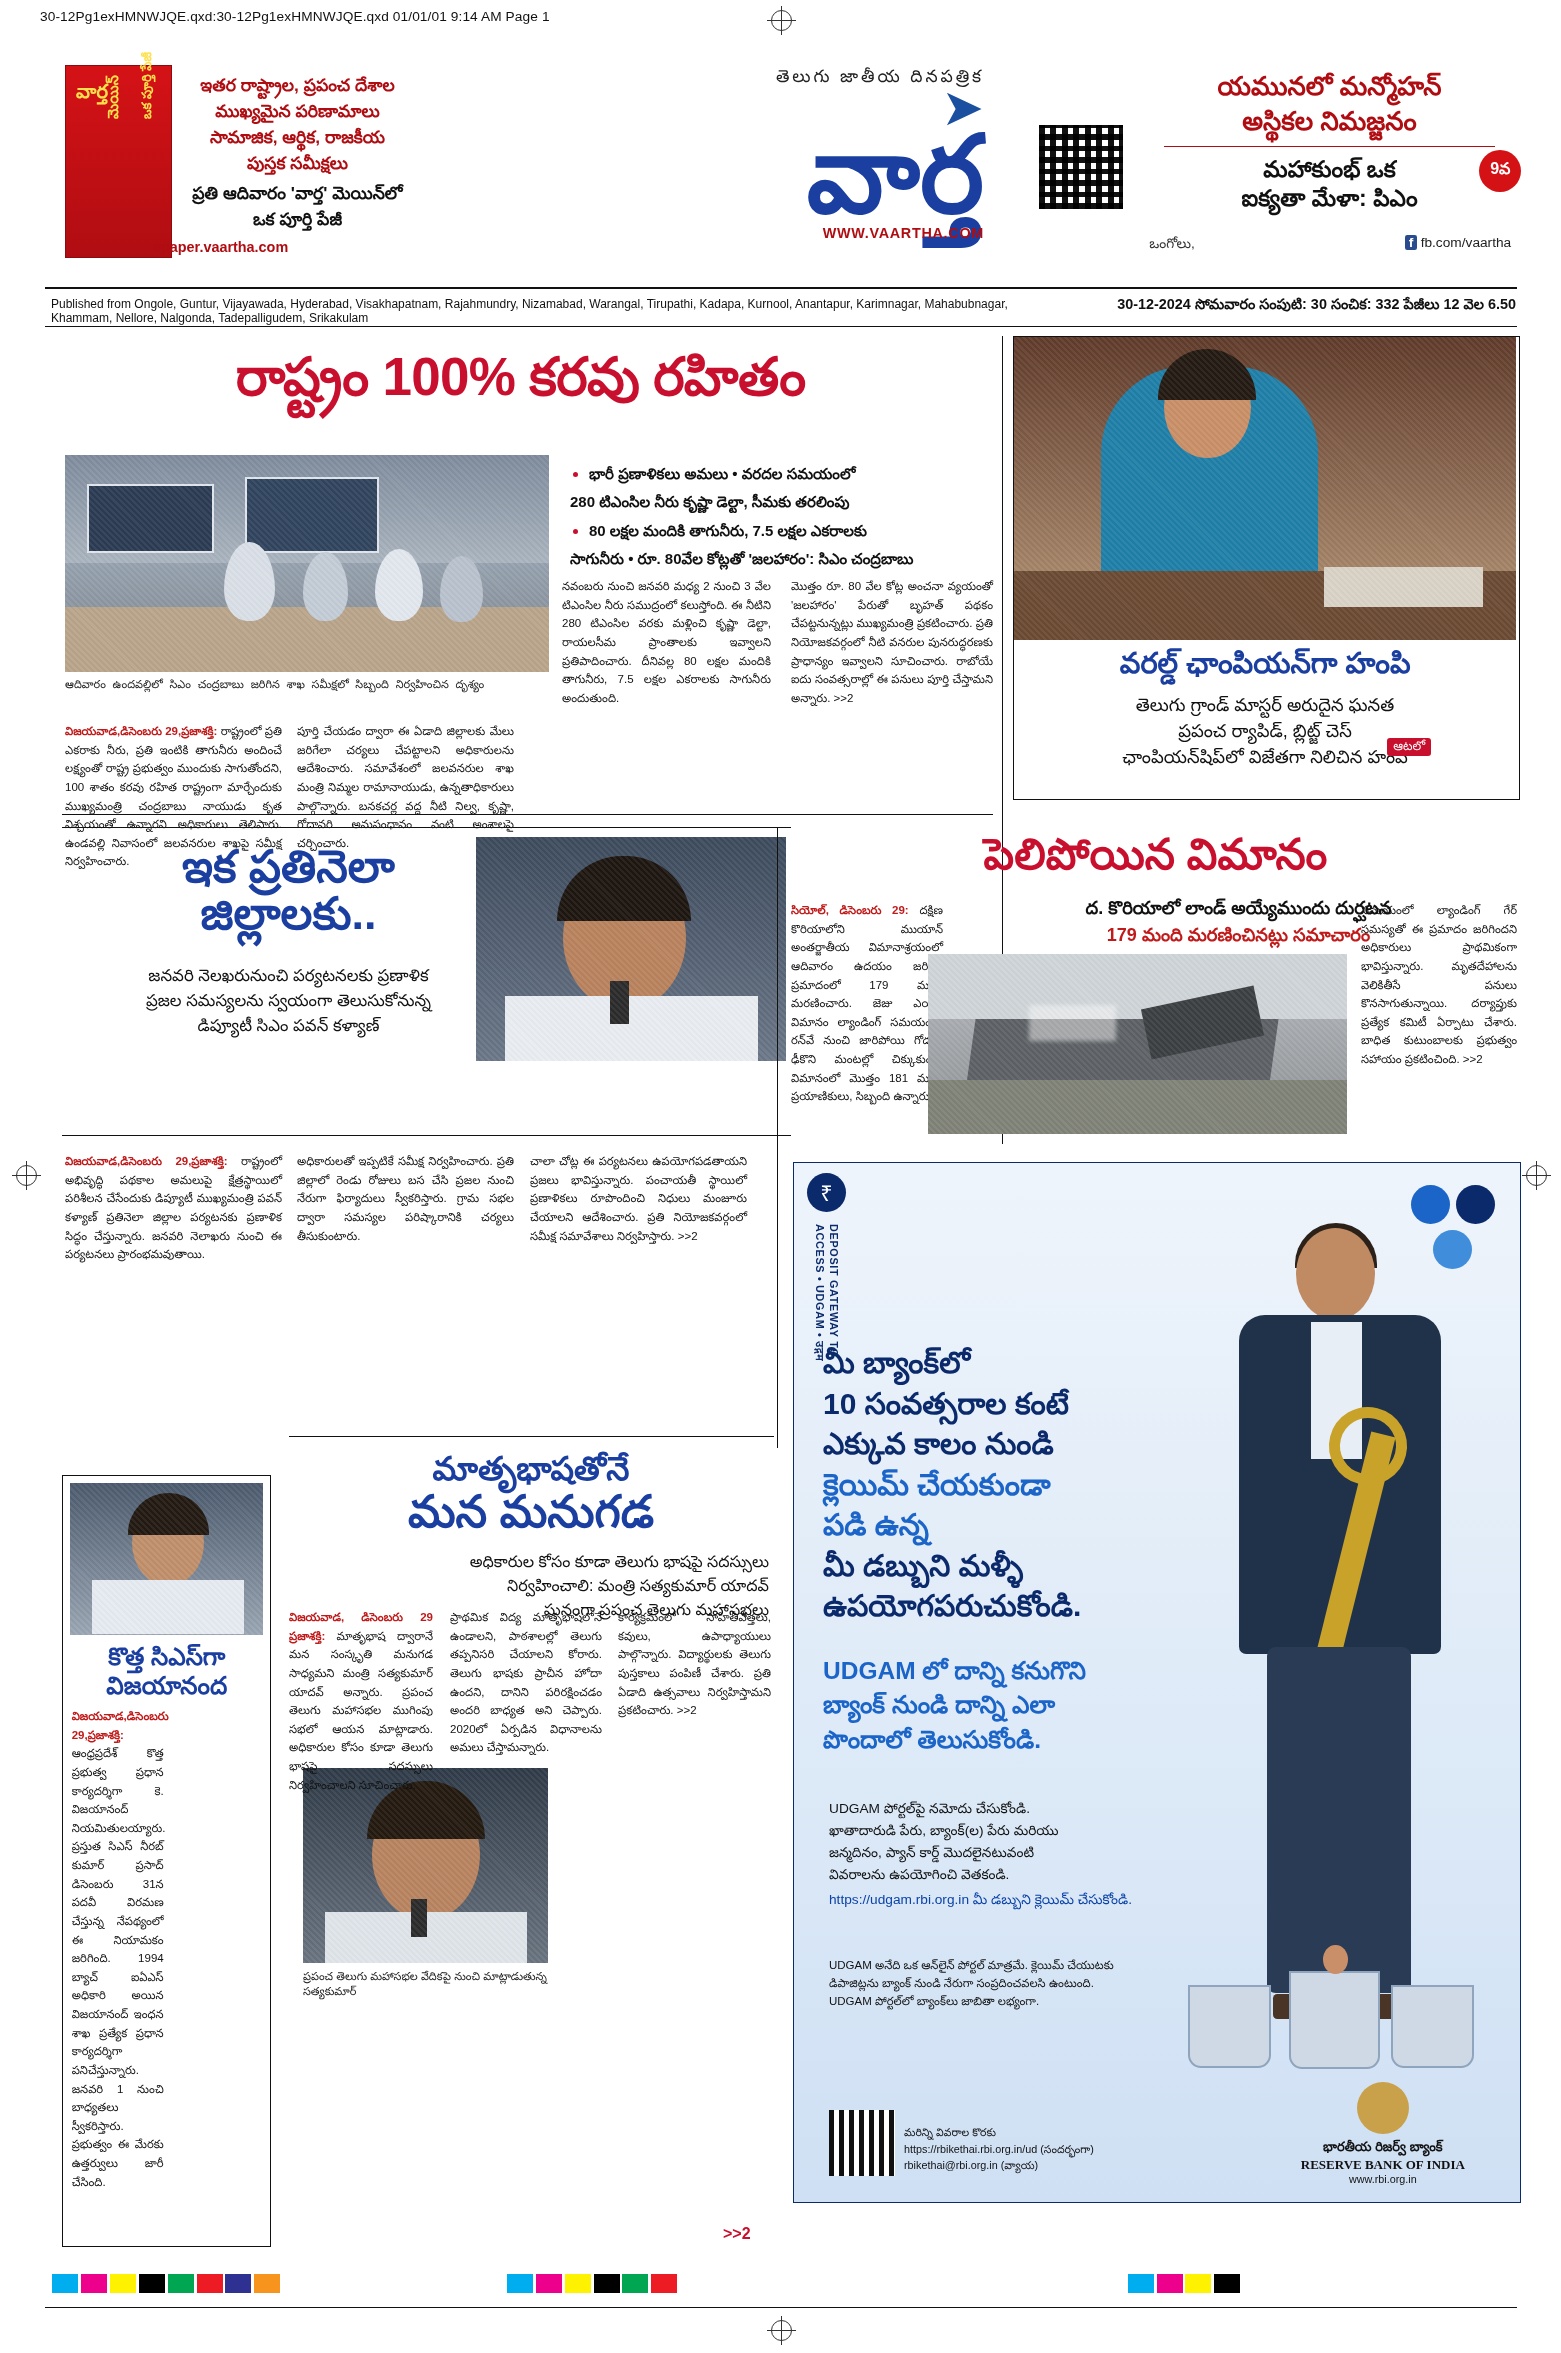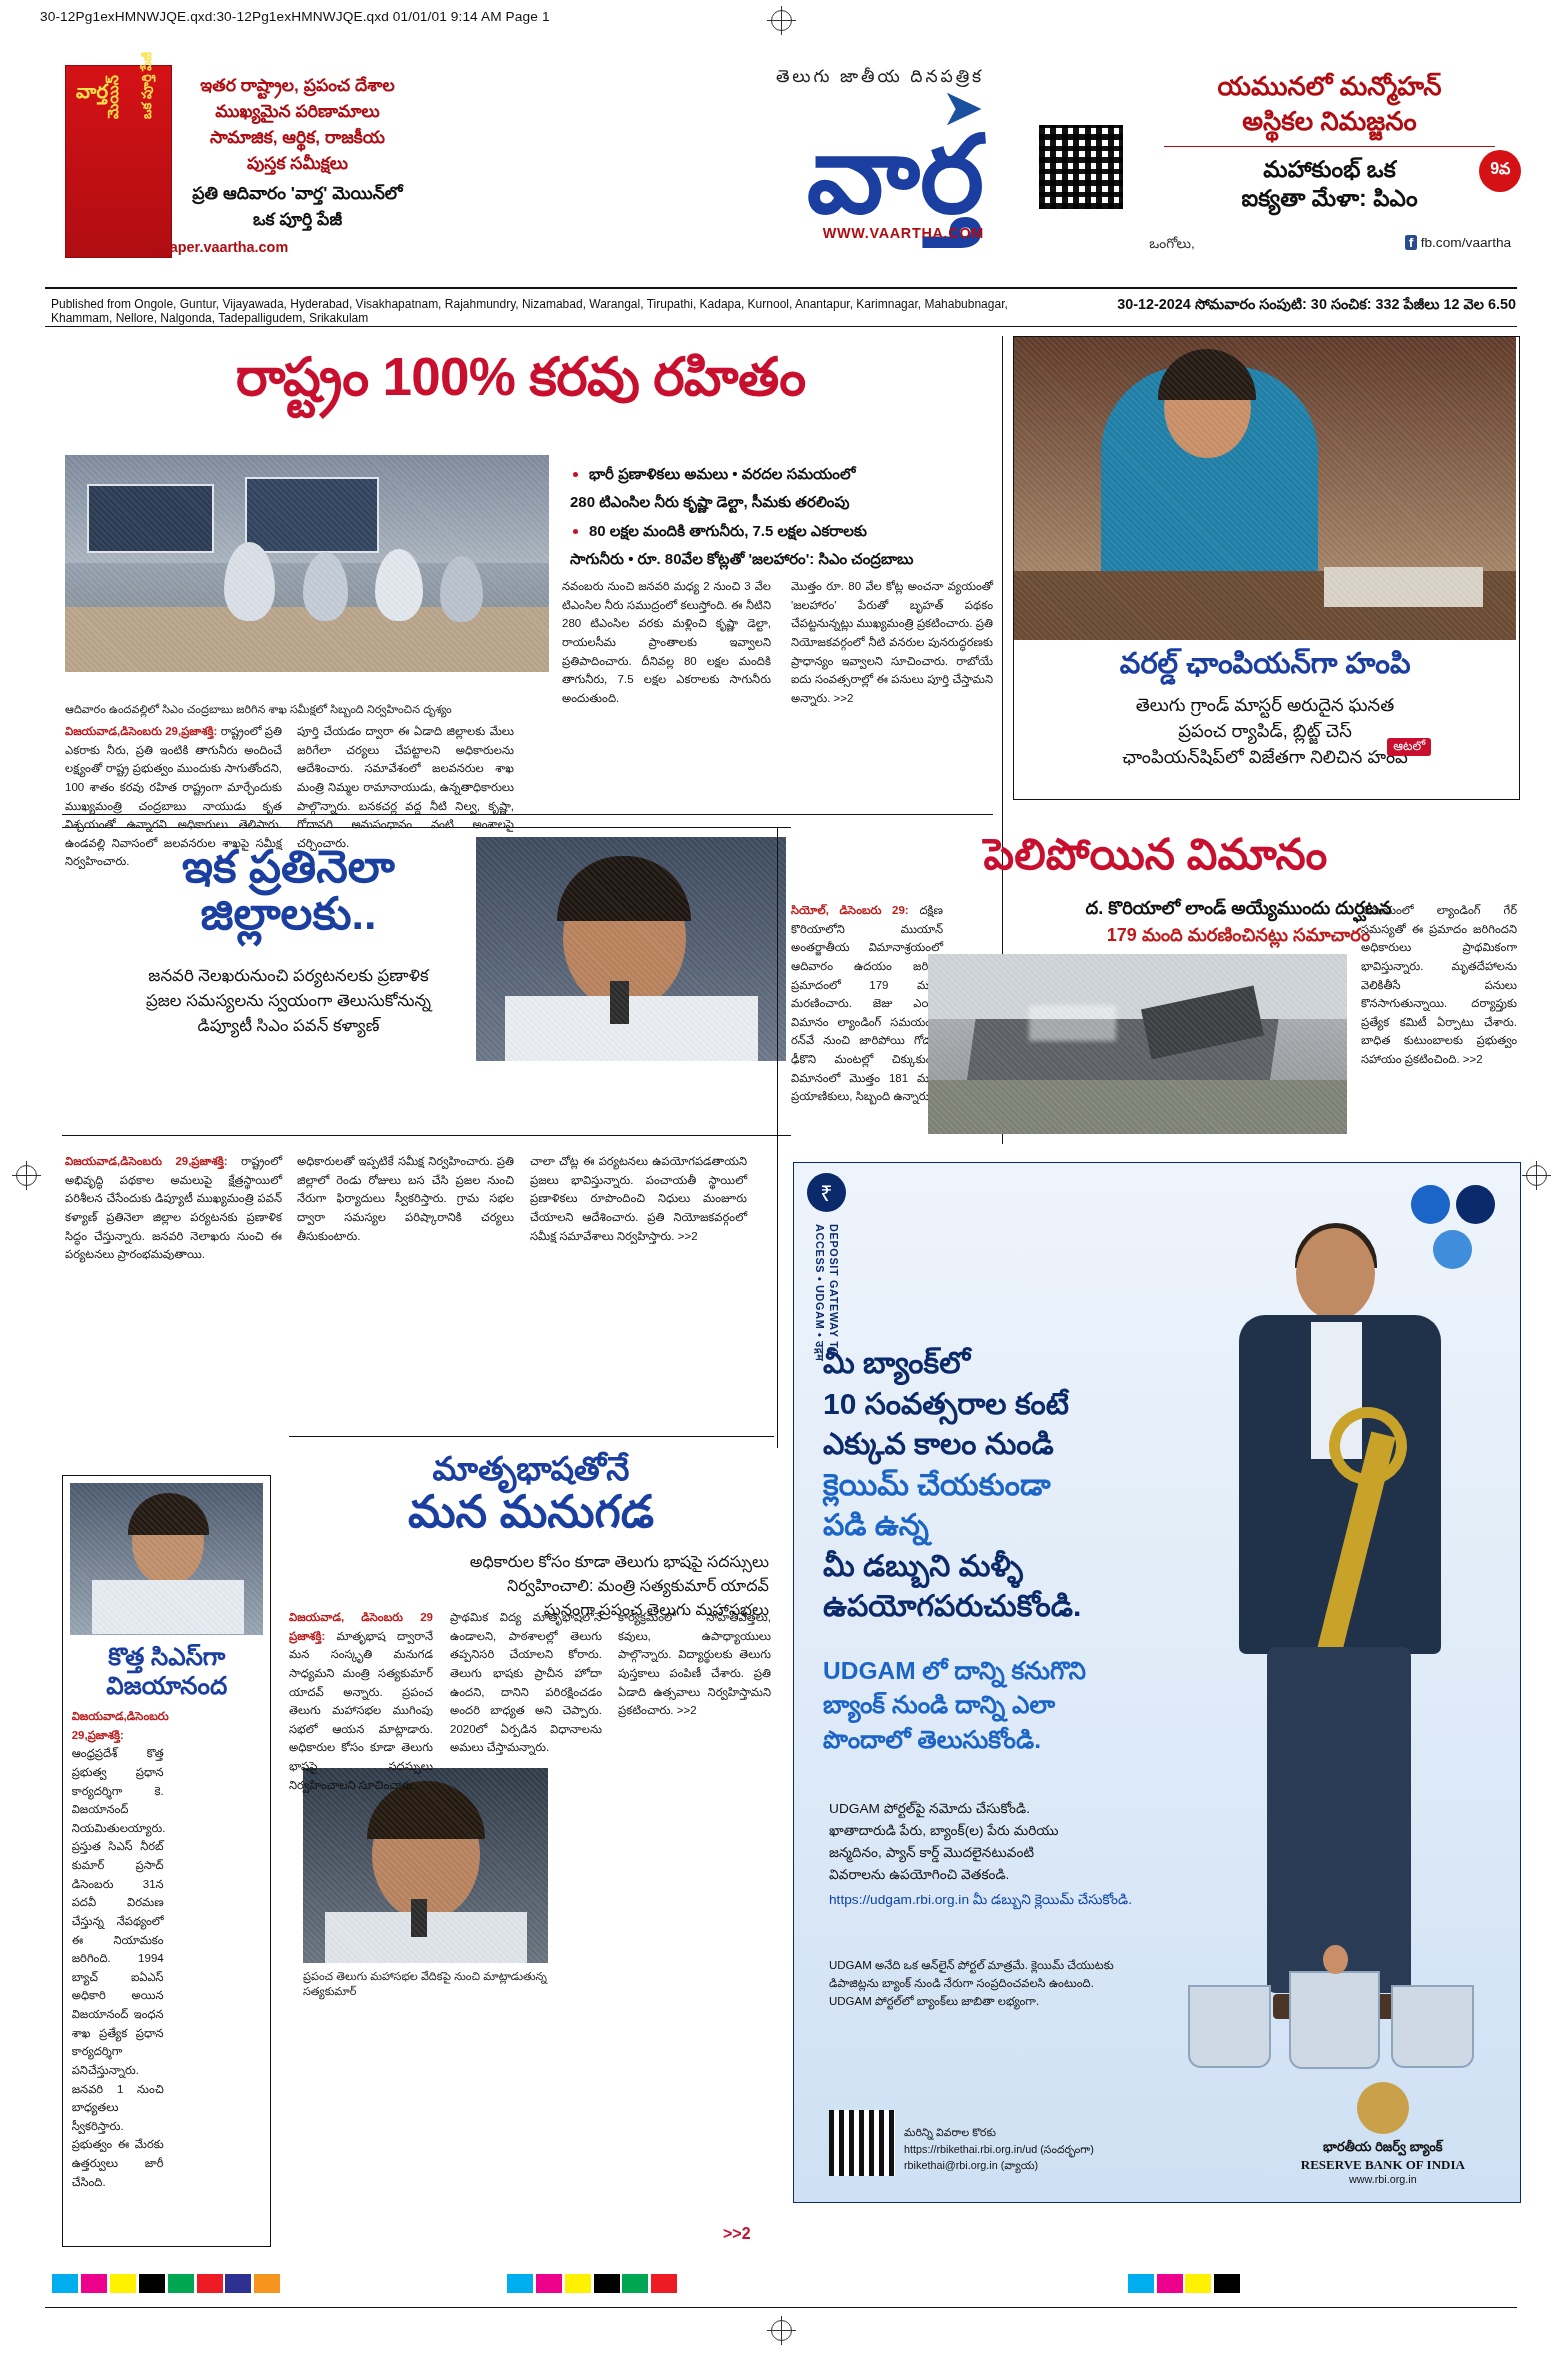--- a/index.html
+++ b/index.html
@@ -181,21 +181,21 @@
     <div style="position:absolute;left:0;top:0;width:484px;height:108px;background:linear-gradient(180deg,#7e8b9c,#aab4bf);"></div>
     <div style="position:absolute;left:21.7px;top:29px;width:123px;height:65px;background:#2b3b52;border:2.2px solid #dfe5ec;"></div>
     <div style="position:absolute;left:180px;top:21.7px;width:130px;height:72px;background:#30445e;border:2.2px solid #dfe5ec;"></div>
     <div class="ph-desk" style="left:0;top:152px;width:484px;height:65px;"></div>
     <div class="ph-person" style="left:159px;top:87px;width:51px;height:79px;background:#d9dfe6;"></div>
     <div class="ph-person" style="left:238px;top:97px;width:45px;height:69px;background:#c3ccd6;"></div>
     <div class="ph-person" style="left:310px;top:94px;width:48px;height:72px;background:#e2e7ee;"></div>
     <div class="ph-person" style="left:375px;top:101px;width:43px;height:66px;background:#b9c2cd;"></div>
     <div class="noise"></div>
   </div>
-  <div class="cap" style="position:absolute;left:65px;top:702px;width:484px;">ఆదివారం ఉందవల్లిలో సిఎం చంద్రబాబు జరిగిన శాఖ సమీక్షలో సిబ్బంది నిర్వహించిన దృశ్యం</div>
+  <div class="cap" style="position:absolute;left:65px;top:678px;width:484px;font-family:Liberation Mono, monospace;">ఆదివారం ఉందవల్లిలో సిఎం చంద్రబాబు జరిగిన శాఖ సమీక్షలో సిబ్బంది నిర్వహించిన దృశ్యం</div>
 
   <ul class="bullets" style="position:absolute;left:570px;top:462px;width:404px;padding-left:19px;margin:0;">
     <li>భారీ ప్రణాళికలు అమలు •  వరదల సమయంలో</li>
     <li style="list-style:none;margin-left:-19px;">280 టిఎంసిల నీరు కృష్ణా డెల్టా, సీమకు తరలింపు</li>
     <li>80 లక్షల మందికి తాగునీరు, 7.5 లక్షల ఎకరాలకు</li>
     <li style="list-style:none;margin-left:-19px;">సాగునీరు • రూ. 80వేల కోట్లతో 'జలహారం': సిఎం చంద్రబాబు</li>
   </ul>
 
   <div class="body" style="position:absolute;left:65px;top:722px;width:217px;">
     <b class="hl-red">విజయవాడ,డిసెంబరు 29,ప్రజాశక్తి:</b>

